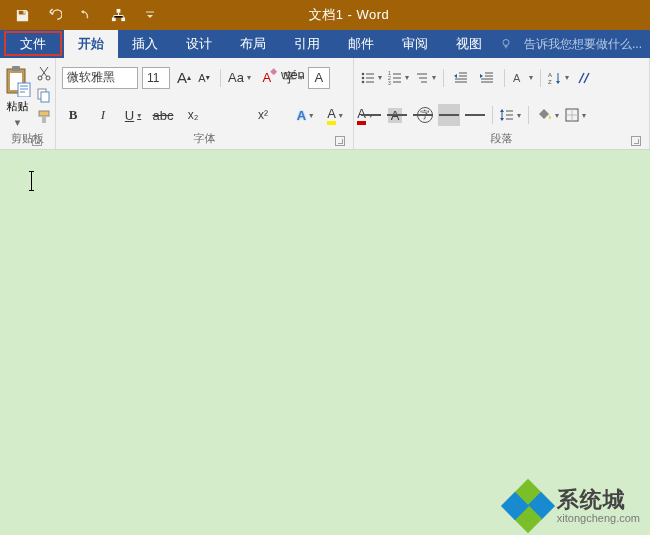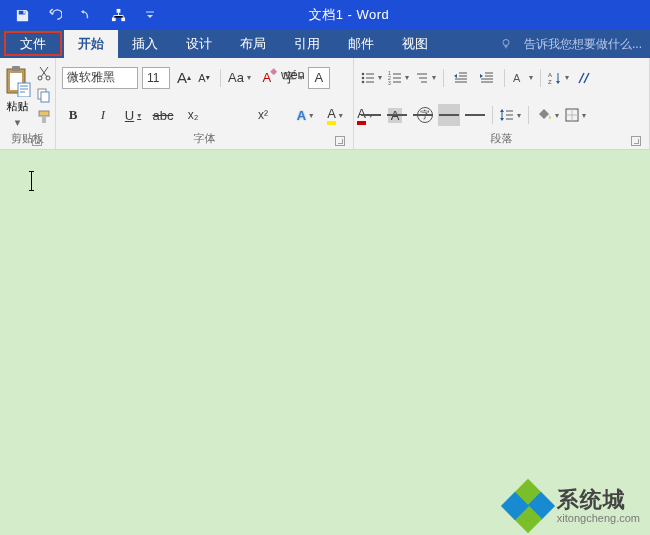--- a/index.html
+++ b/index.html
@@ -1,19 +1,19 @@
 <!DOCTYPE html>
 <html><head>
 <meta charset="utf-8">
 <style>
   * { margin: 0; padding: 0; box-sizing: border-box; font-family: "Microsoft YaHei", sans-serif; }
   body { width: 650px; height: 535px; background: #fff; overflow: hidden; position: relative; }
 
   
-  .titlebar { height: 30px; background: #1d4ed8; display: flex; align-items: center; color: #fff; font-size: 12px; }
+  .titlebar { height: 30px; background: #a16207; display: flex; align-items: center; color: #fff; font-size: 12px; }
   .qat { display: flex; align-items: center; gap: 16px; padding-left: 14px; }
   .qat .icon { width: 16px; height: 16px; display: flex; align-items: center; justify-content: center; opacity: .95; }
   .title-center { flex: 1; text-align: center; font-size: 13px; letter-spacing: .5px; }
 
   
   .tabs { height: 28px; background: #2b579a; display: flex; align-items: stretch; }
   .tab { color: #fff; font-size: 13px; padding: 0 14px; display: flex; align-items: center; cursor: pointer; }
   .tab.file { border: 2px solid #d63a2a; background: #2b579a; padding: 0 14px; margin: 1px 2px 2px 4px; }
   .tab.active { background: #f3f3f3; color: #2b579a; font-weight: 700; }
   .tell-me { margin-left: auto; color: #c6d5ed; font-size: 12px; display: flex; align-items: center; gap: 12px; padding-right: 8px; opacity:.9; }
@@ -124,20 +124,21 @@
 </div>
 
 <div class="tabs">
   <div class="tab file">文件</div>
   <div class="tab active">开始</div>
   <div class="tab">插入</div>
   <div class="tab">设计</div>
   <div class="tab">布局</div>
   <div class="tab">引用</div>
   <div class="tab">邮件</div>
+  <div class="tab">审阅</div>
   <div class="tab">视图</div>
   <div class="tell-me">
     <svg width="12" height="12" viewBox="0 0 16 16">
         <circle cx="8" cy="6" r="4" fill="none" stroke="#c6d5ed"></circle>
         <path stroke="#c6d5ed" d="M6 11h4M7 13h2"></path>
       </svg>
     <span>告诉我您想要做什么...</span>
   </div>
 </div>
 

